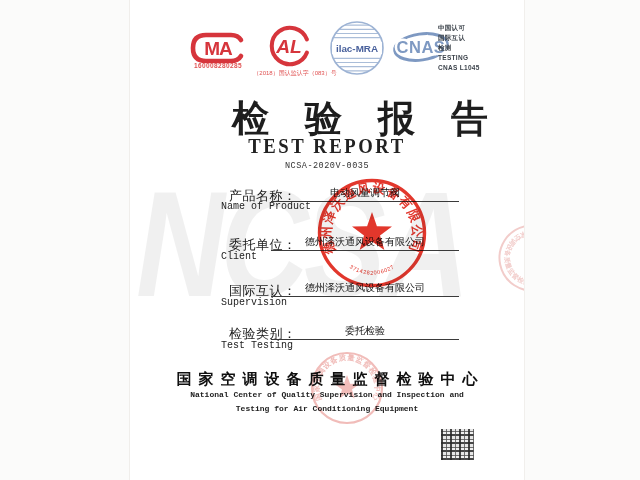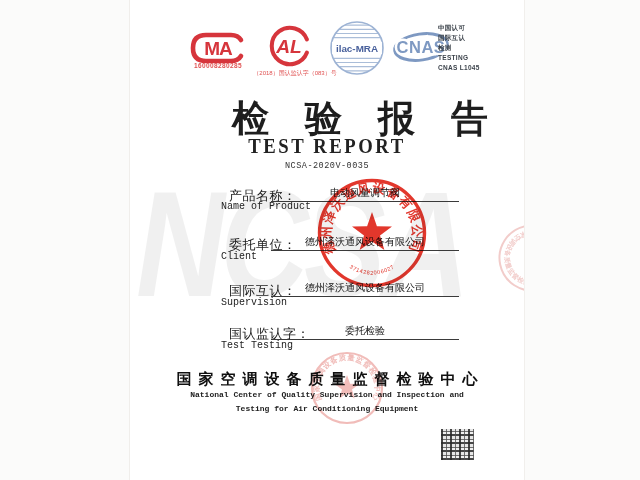--- a/index.html
+++ b/index.html
@@ -128,21 +128,21 @@
     <div class="f-label" style="top:236px">委托单位：</div>
     <div class="f-en" style="top:251px">Client</div>
     <div class="f-value" style="top:235px">德州泽沃通风设备有限公司</div>
     <div class="f-line" style="top:250px"></div>
 
     <div class="f-label" style="top:282px">国际互认：</div>
     <div class="f-en" style="top:297px">Supervision</div>
     <div class="f-value" style="top:281px">德州泽沃通风设备有限公司</div>
     <div class="f-line" style="top:296px"></div>
 
-    <div class="f-label" style="top:325px">国认监认字：</div>
+    <div class="f-label" style="top:325px">检验类别：</div>
     <div class="f-en" style="top:340px">Test Testing</div>
     <div class="f-value" style="top:324px">委托检验</div>
     <div class="f-line" style="top:339px"></div>
 
     <div class="footer-cn">国家空调设备质量监督检验中心</div>
     <div class="footer-en footer-en2">Testing for Air Conditioning Equipment</div>
     <div class="footer-en footer-en1">National Center of Quality Supervision and Inspection and</div>
 
     <div class="qr"></div>
 

